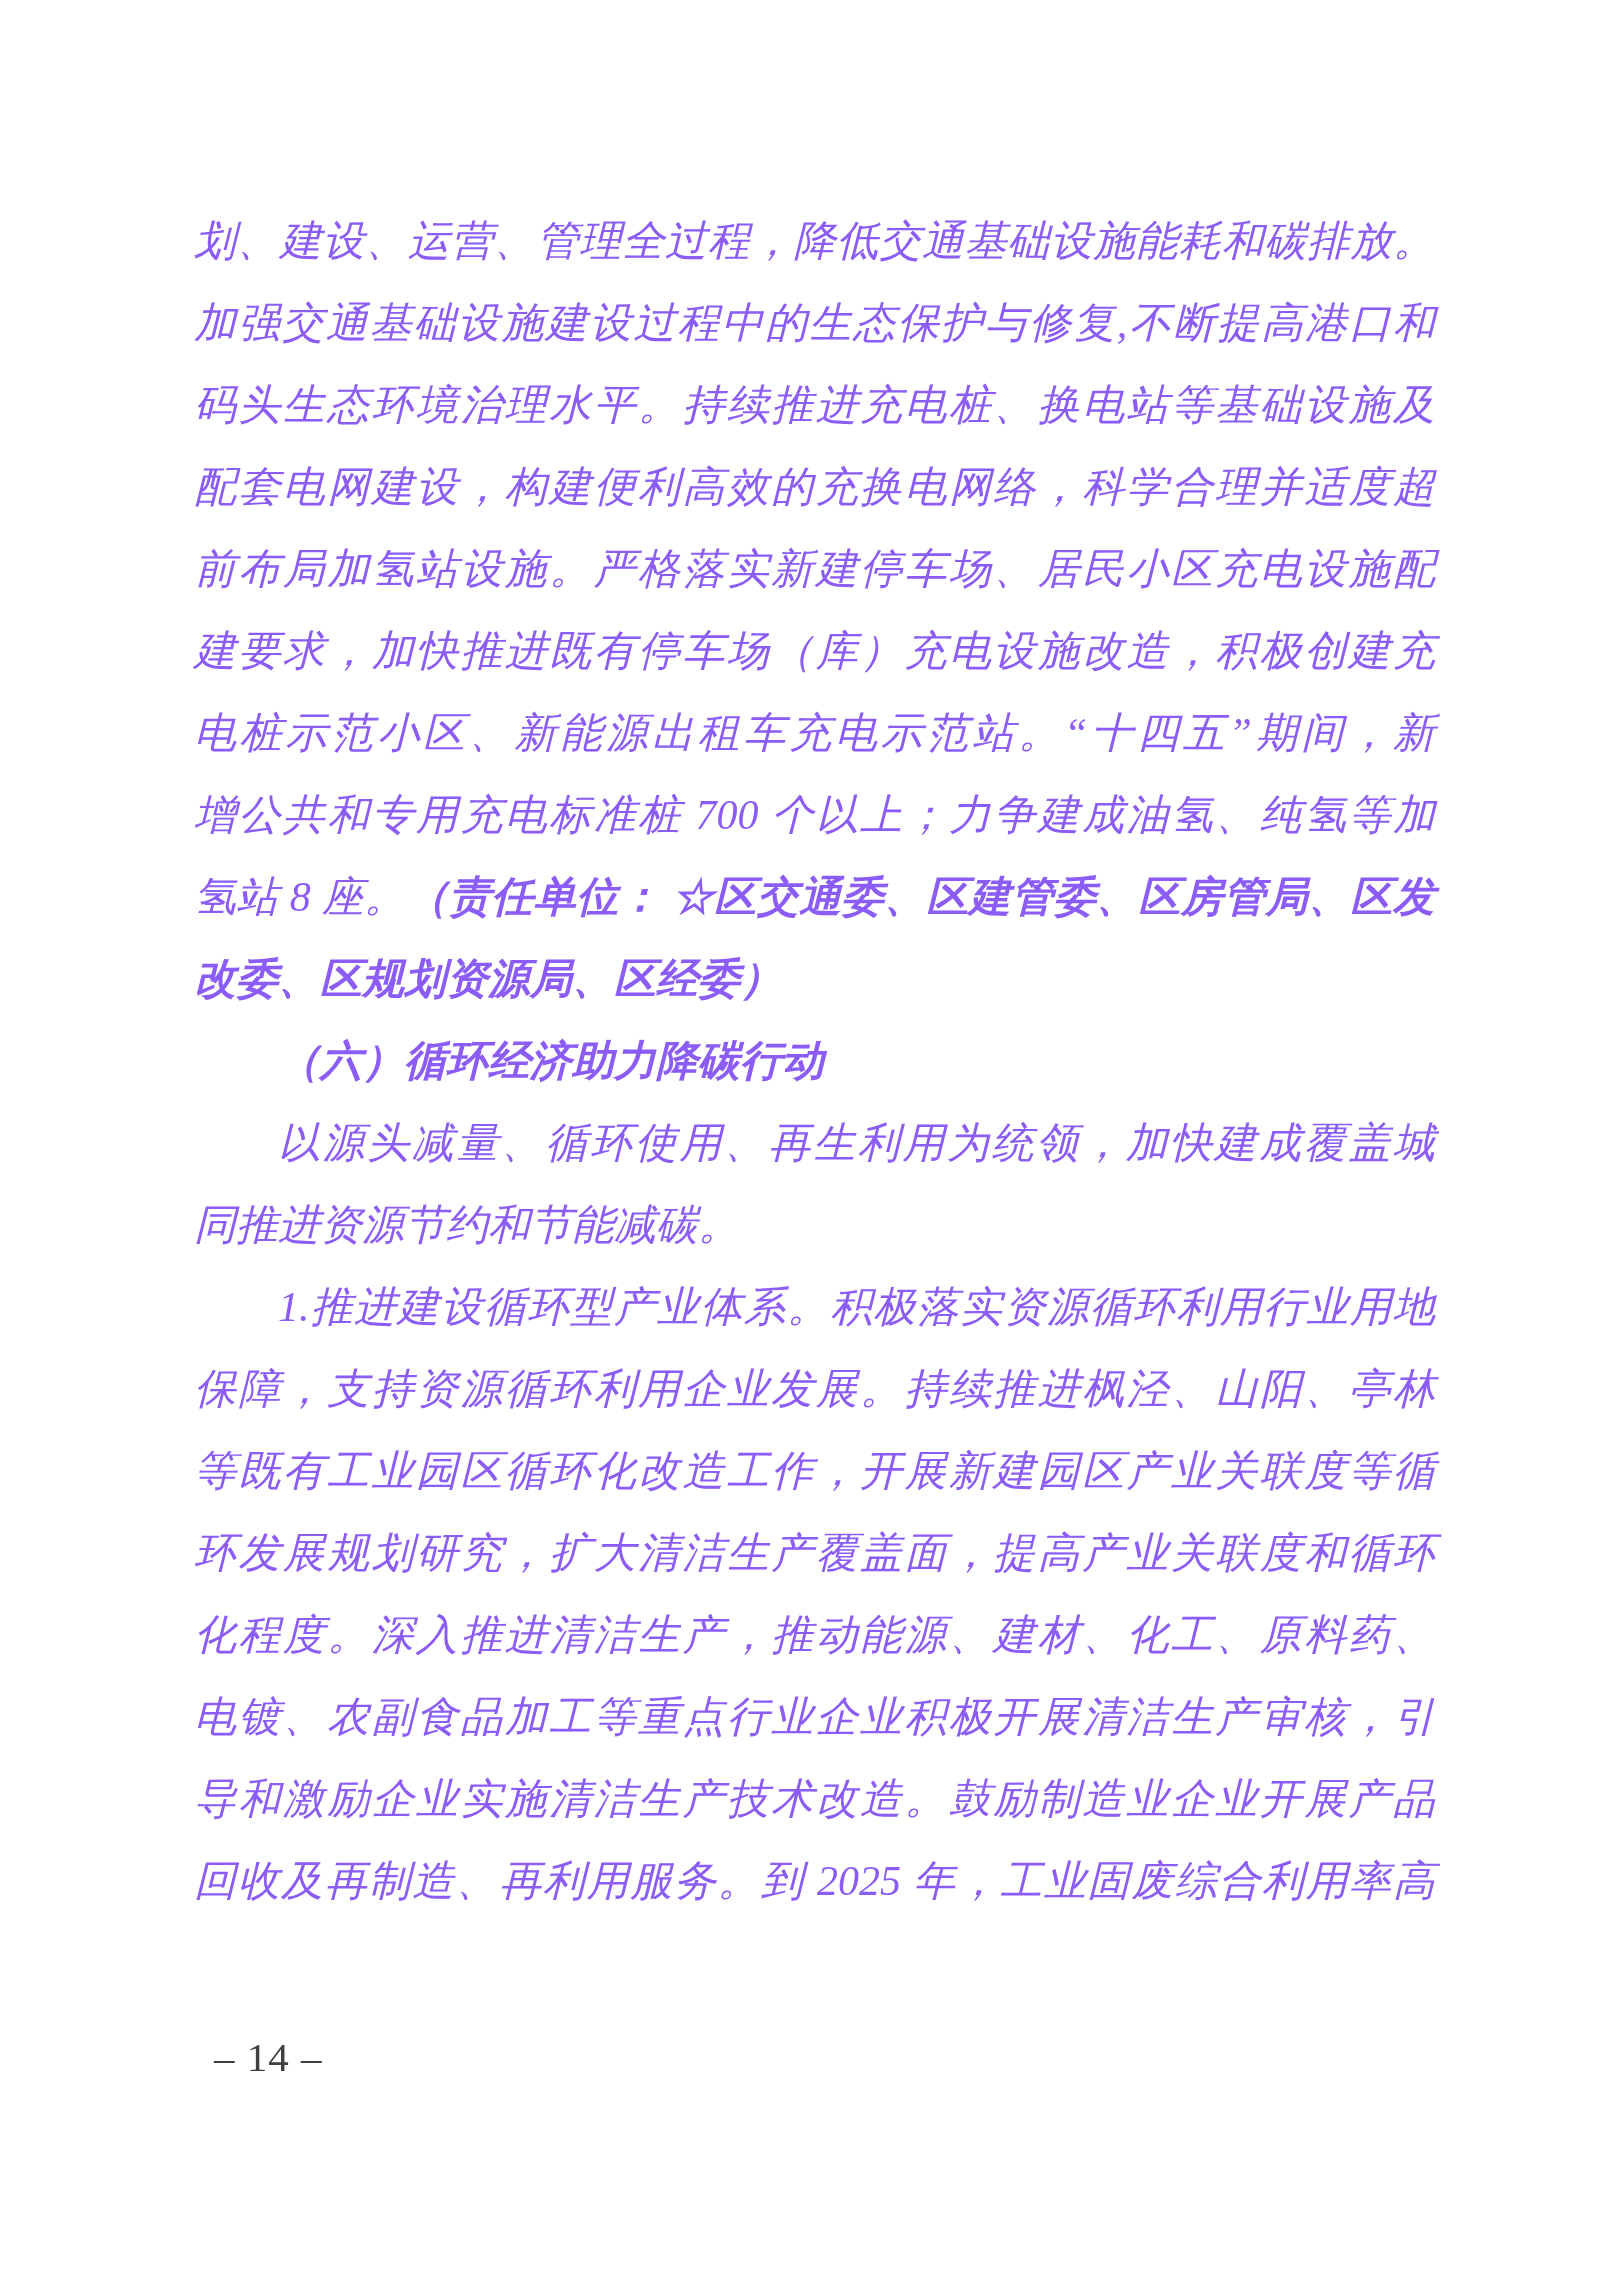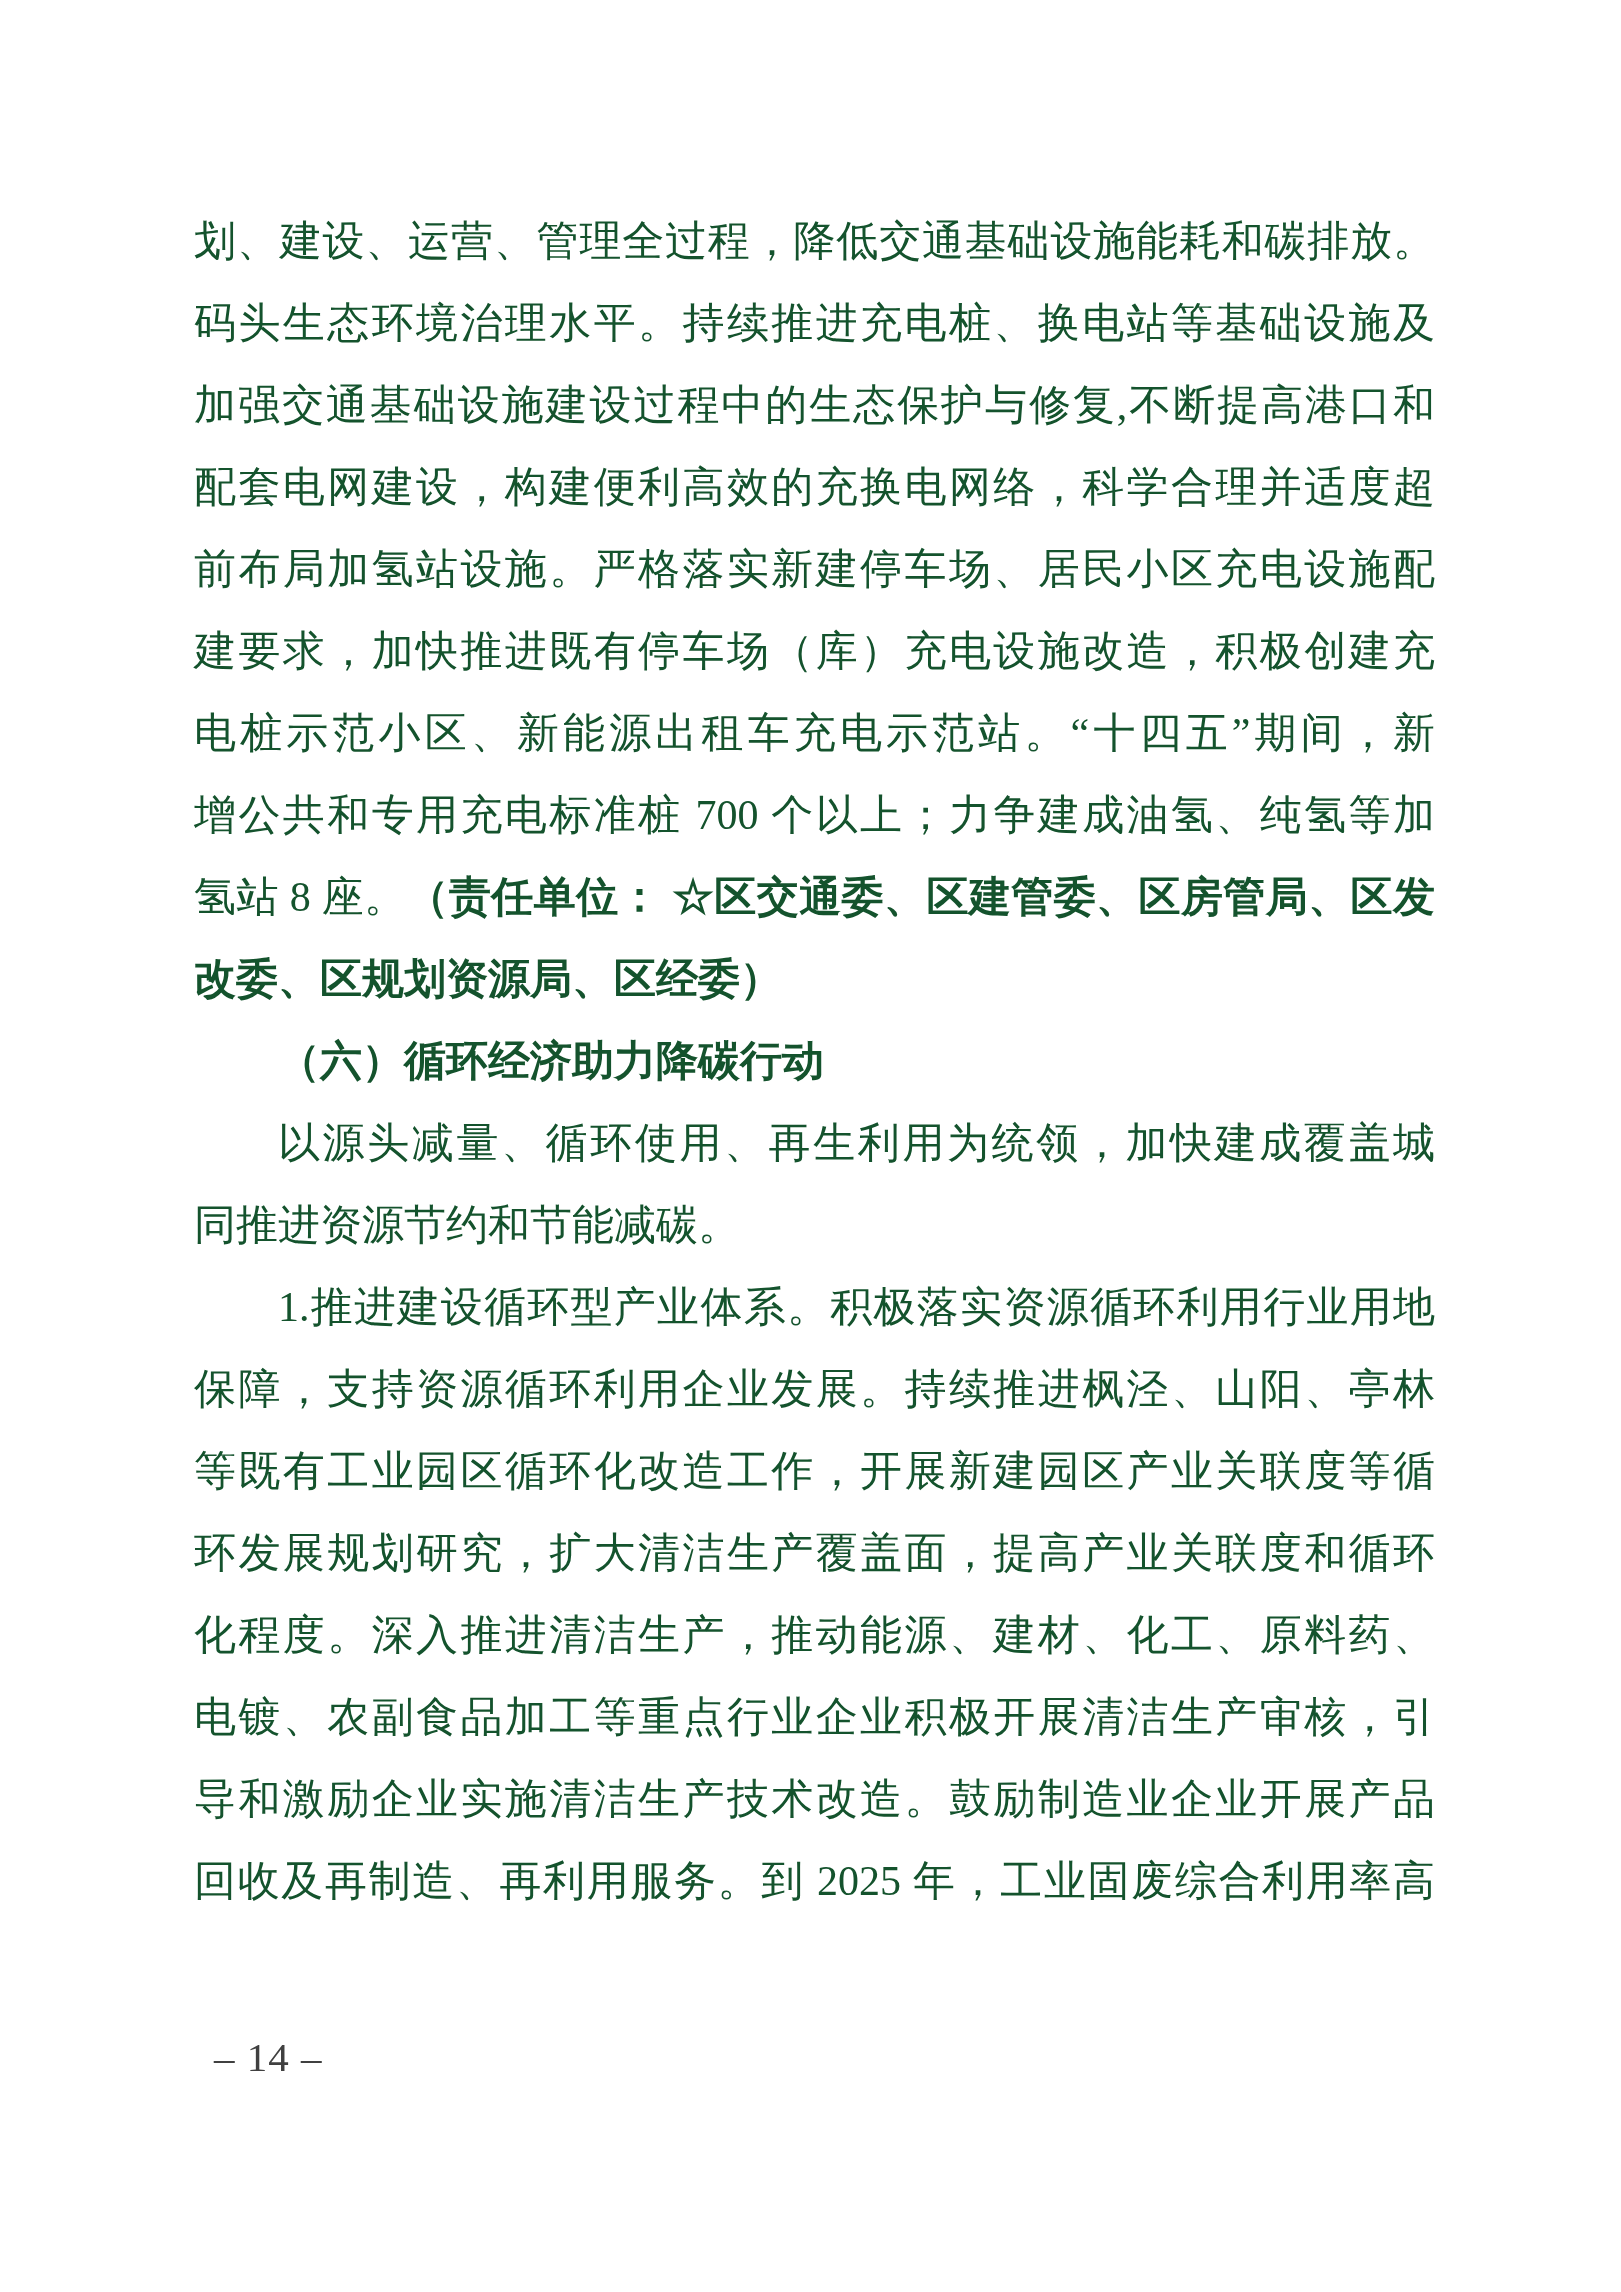--- a/index.html
+++ b/index.html
@@ -13,21 +13,22 @@
     height: 2293px;
     background: #ffffff;
     overflow: hidden;
     font-family: "Liberation Serif", "DejaVu Serif", serif;
   }
   .doc-body {
     position: absolute;
     left: 194px;
     top: 200px;
     width: 1241px;
-    color: #14532d;
+    color: #8b5cf6;
+    font-style: italic;
   }
   .line {
     height: 82px;
     line-height: 82px;
     font-size: 42px;
     white-space: pre-wrap;
   }
   .line.justify {
     text-align: justify;
     text-align-last: justify;
@@ -61,22 +62,22 @@
     color: #404040;
     letter-spacing: 1px;
   }
 </style>
 </head>
 <body>
 
 <div class="page">
   <div class="doc-body">
       <div class="line justify"><span class="seg-body">划、建设、运营、管理全过程，降低交通基础设施能耗和碳排放。</span></div>
+      <div class="line justify"><span class="seg-body">加强交通基础设施建设过程中的生态保护与修复,不断提高港口和</span></div>
       <div class="line justify"><span class="seg-body">码头生态环境治理水平。持续推进充电桩、换电站等基础设施及</span></div>
-      <div class="line justify"><span class="seg-body">加强交通基础设施建设过程中的生态保护与修复,不断提高港口和</span></div>
       <div class="line justify"><span class="seg-body">配套电网建设，构建便利高效的充换电网络，科学合理并适度超</span></div>
       <div class="line justify"><span class="seg-body">前布局加氢站设施。严格落实新建停车场、居民小区充电设施配</span></div>
       <div class="line justify"><span class="seg-body">建要求，加快推进既有停车场（库）充电设施改造，积极创建充</span></div>
       <div class="line justify"><span class="seg-body">电桩示范小区、新能源出租车充电示范站。“十四五”期间，新</span></div>
       <div class="line justify"><span class="seg-body">增公共和专用充电标准桩 700 个以上；力争建成油氢、纯氢等加</span></div>
       <div class="line justify"><span class="seg-body">氢站 8 座。</span><span class="seg-responsibility">（责任单位： ☆区交通委、区建管委、区房管局、区发</span></div>
       <div class="line left"><span class="seg-responsibility">改委、区规划资源局、区经委）</span></div>
       <div class="line left indent"><span class="seg-section-heading">（六）循环经济助力降碳行动</span></div>
       <div class="line justify indent"><span class="seg-body">以源头减量、循环使用、再生利用为统领，加快建成覆盖城</span></div>
       <div class="line left"><span class="seg-body">同推进资源节约和节能减碳。</span></div>

